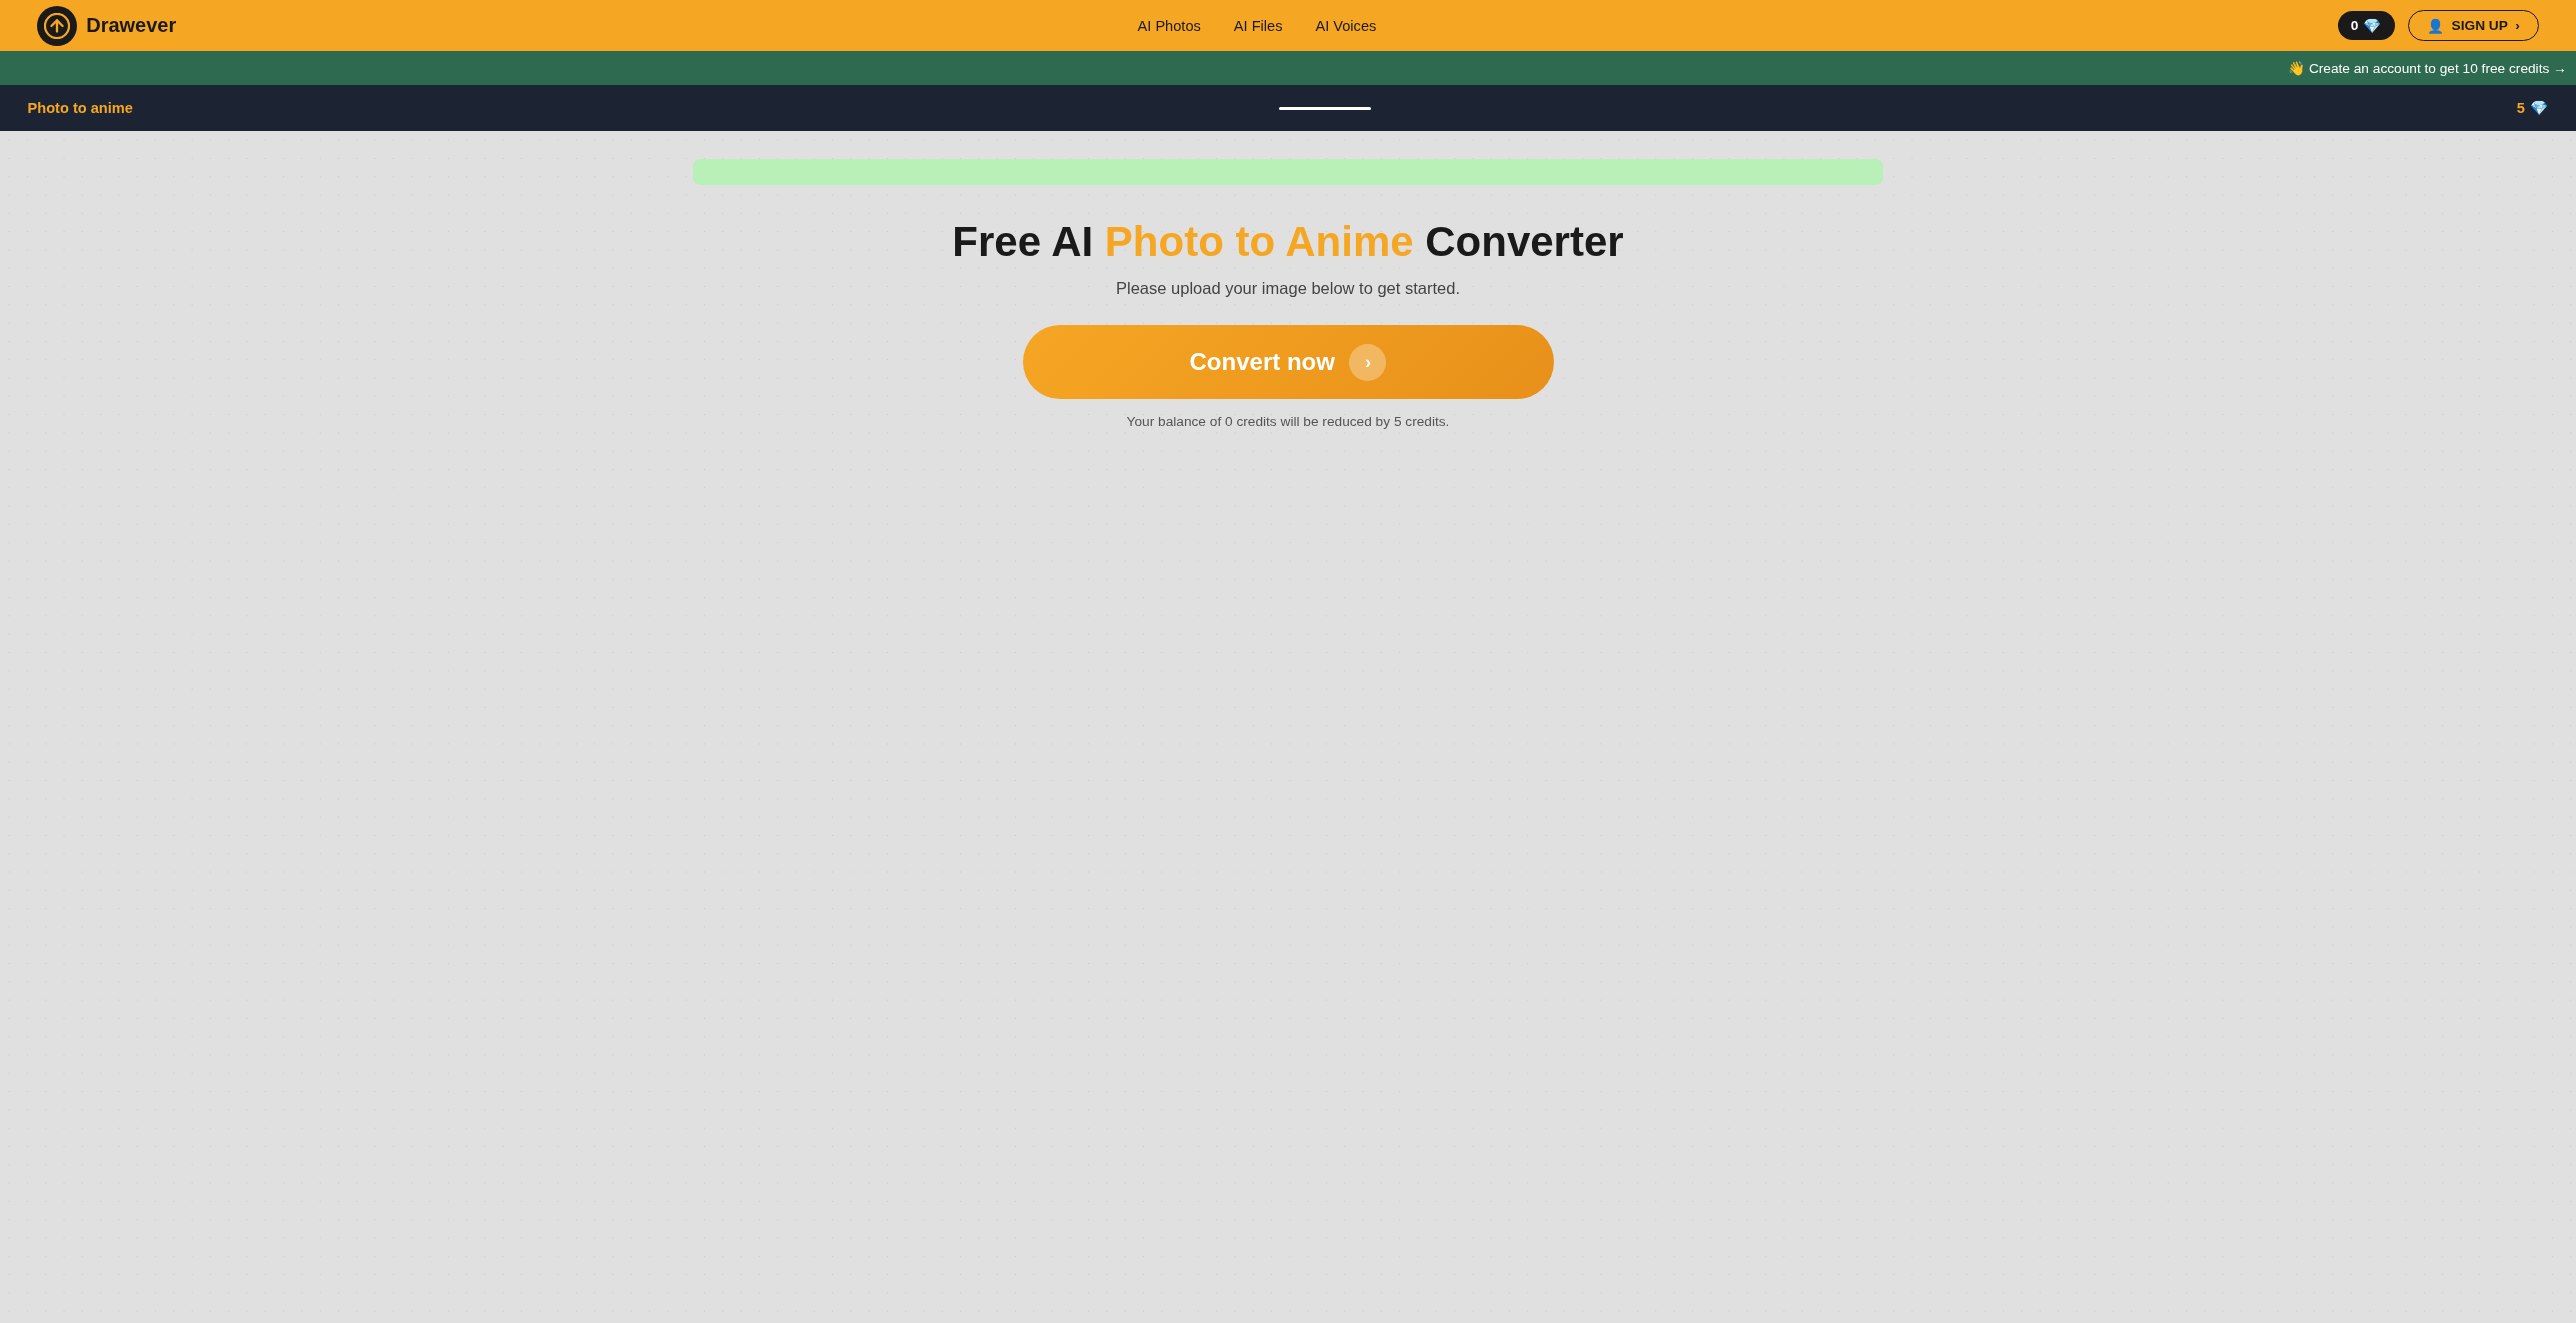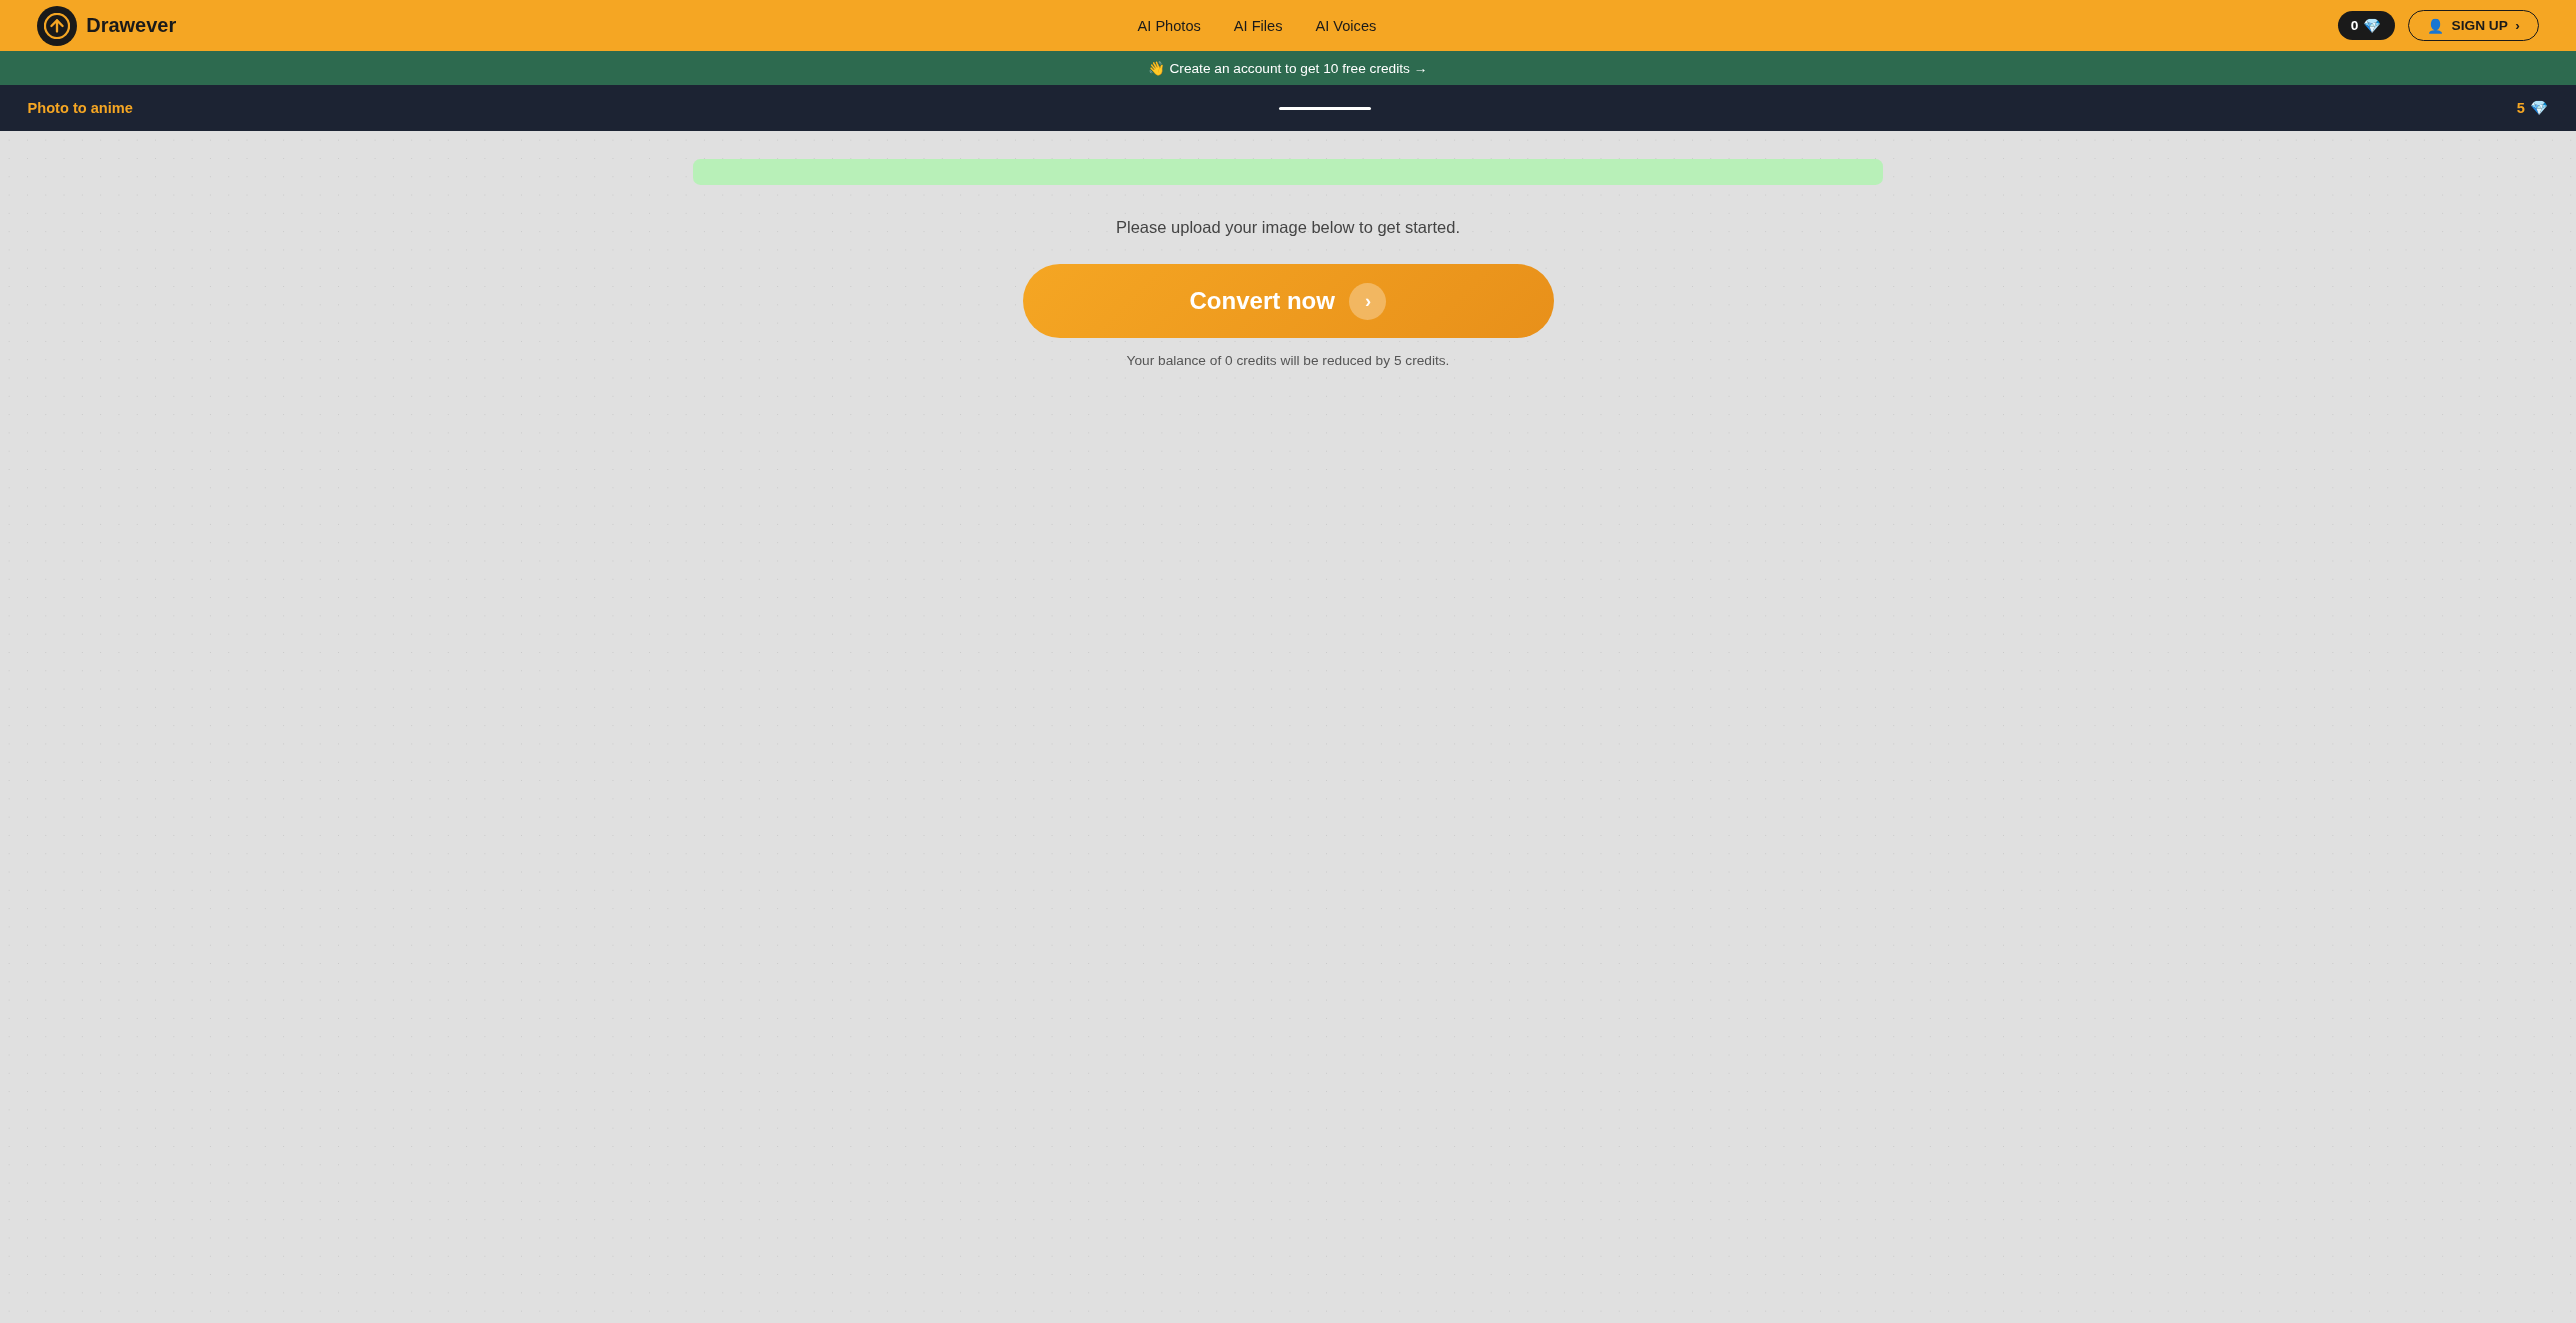--- a/index.html
+++ b/index.html
@@ -73,21 +73,21 @@
       padding: 6.4px 18.3px;
       font-size: 13.7px;
       font-weight: 700;
       color: #1a1a1a;
       cursor: pointer;
     }
 
     
     .promo-bar {
       background: #2d6a4f;
-      text-align: center;
+      text-align: right;
       padding: 9.2px;
       color: #fff;
       font-size: 13.7px;
       font-weight: 500;
     }
 
     
     .tool-bar {
       background: #1c2333;
       display: flex;
@@ -290,20 +290,23 @@
 
 <main class="main-content">
 
   <div class="signup-banner">
     <span></span>
     <strong></strong>
     <span></span>
     <a></a>
   </div>
 
+  <h1 class="page-heading">
+    <span>Free AI </span><span class="highlight">Photo to Anime</span><span> Converter</span>
+  </h1>
   <p class="page-subtitle">Please upload your image below to get started.</p>
 
 
   <button class="convert-btn">
     <span>Convert now</span>
     <span class="arrow">›</span>
   </button>
 
   <p class="balance-text">Your balance of 0 credits will be reduced by 5 credits.</p>
 

